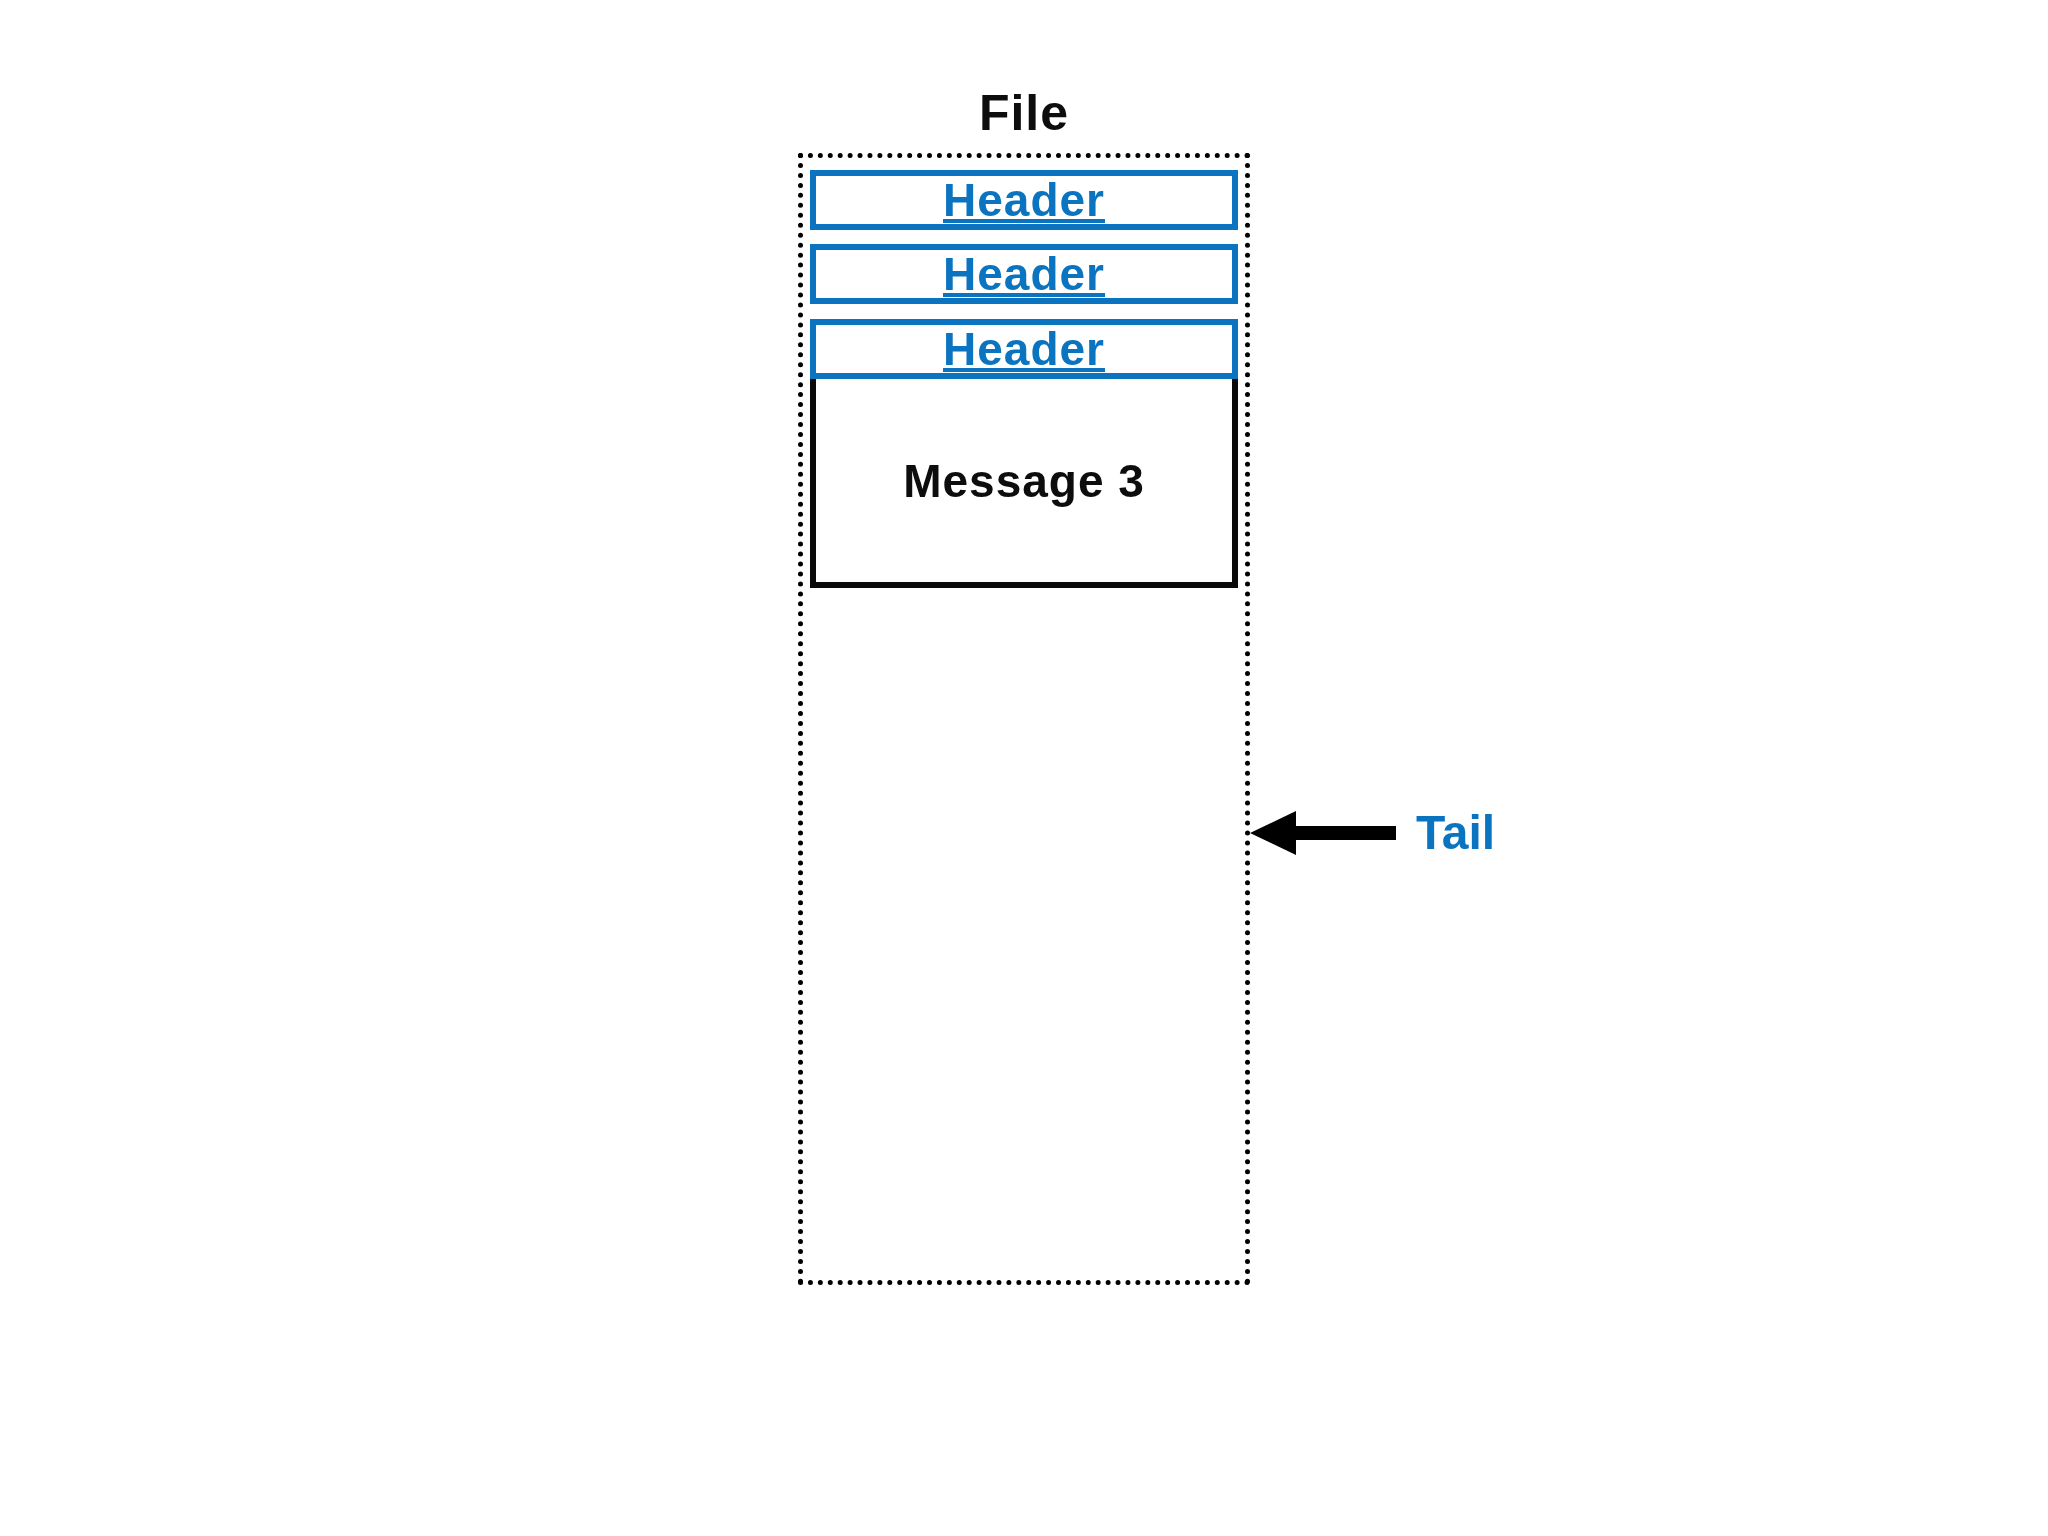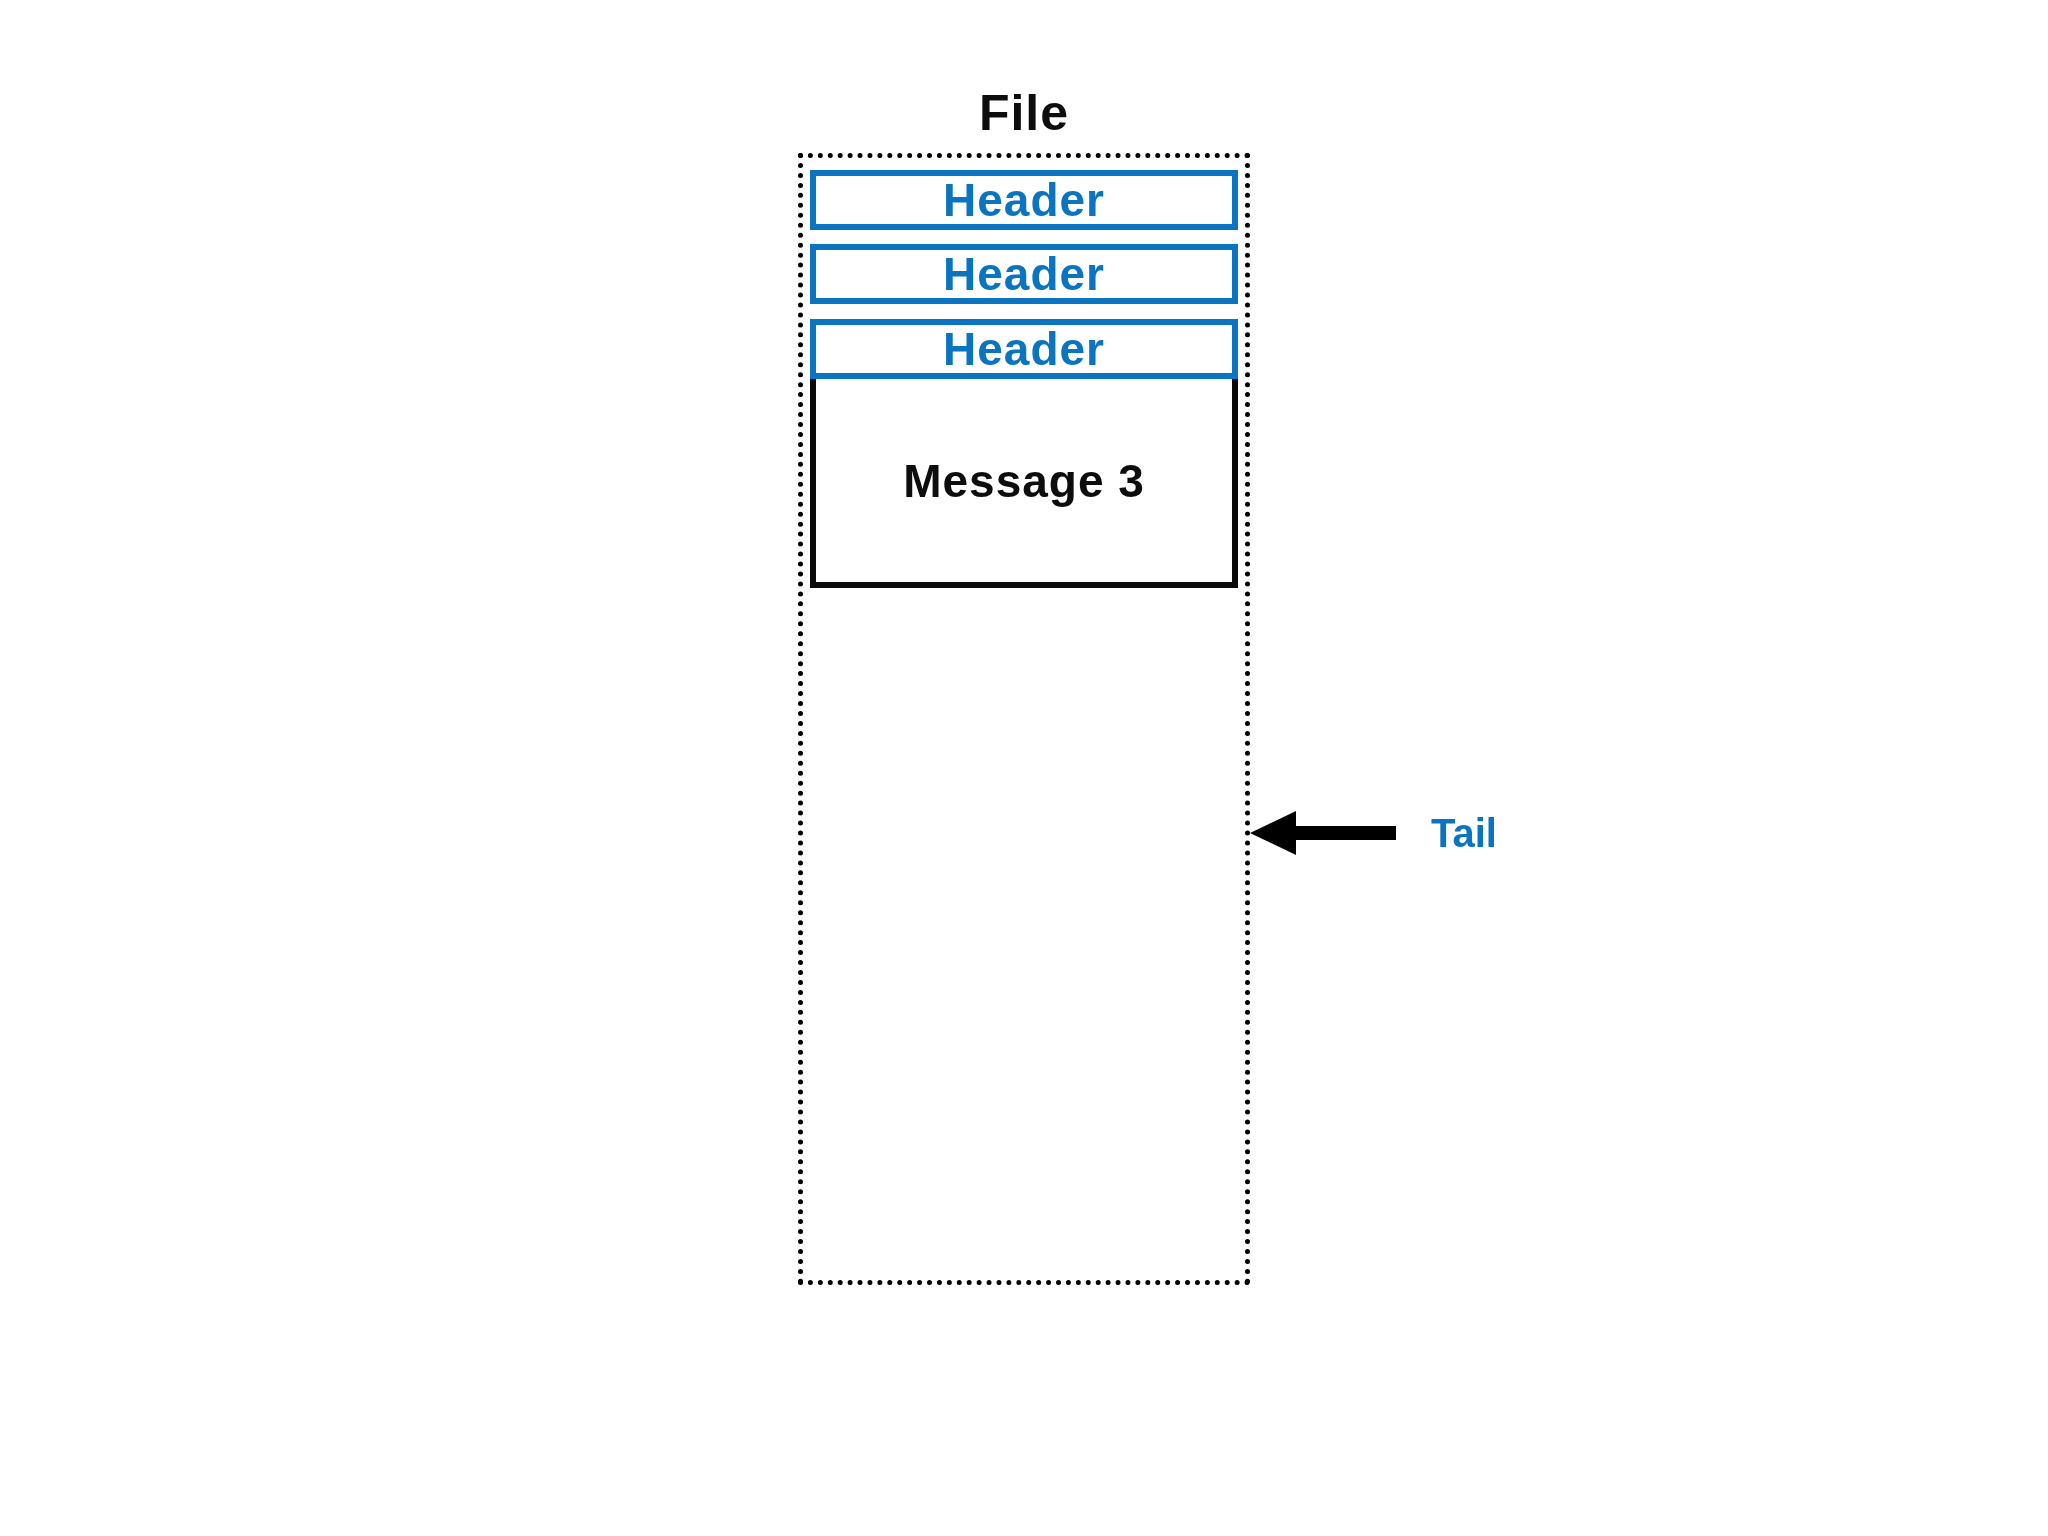--- a/index.html
+++ b/index.html
@@ -40,20 +40,21 @@
     height: 60px;
     border: 6px solid var(--accent, #0b74c0);
     background: #ffffff;
     display: flex; align-items: center; justify-content: center;
   }
   .header-label {
     color: var(--accent, #0b74c0);
     font-size: 46px; font-weight: 700;
     letter-spacing: 1px;
     line-height: 1;
+    text-decoration: underline;
   }
 
   .message-box {
     position: relative; z-index: 1;
     box-sizing: border-box;
     margin-top: -6px;
     border: 6px solid #0a0a0a;
     background: #ffffff;
     display: flex; align-items: center; justify-content: center;
   }
@@ -69,22 +70,22 @@
 
   .tail {
     position: absolute;
     left: 1250px; top: 805px;
     height: 56px;
     display: flex; align-items: center;
   }
   .tail svg { display: block; }
   .tail-label {
     color: var(--accent, #0b74c0);
-    font-size: 40px; font-weight: 700;
-    margin-left: 31px;
+    font-size: 48px; font-weight: 700;
+    margin-left: 16px;
     line-height: 1;
   }
 </style>
 </head>
 <body>
 
 <div class="file-title">File</div>
 
 <div class="file-box">
 

